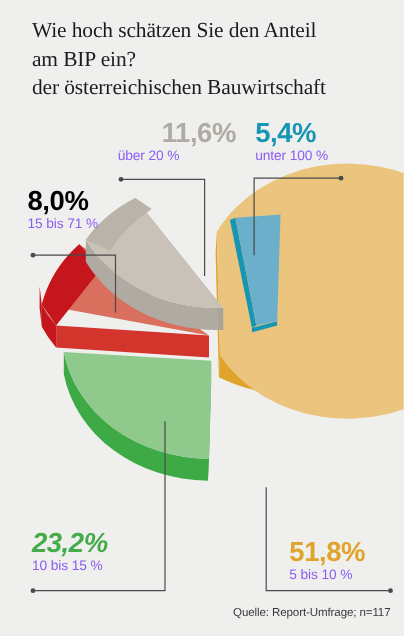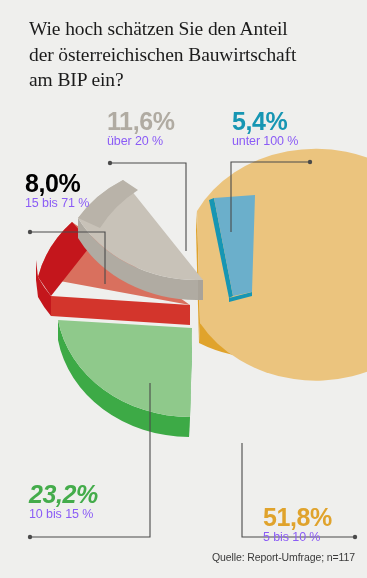--- a/index.html
+++ b/index.html
@@ -55,32 +55,32 @@
   .lbl .cat {
     font-size: 12.5px;
     line-height: 15px;
     color: #8b5cf6;
     display: block;
     white-space: nowrap;
     letter-spacing: -0.1px;
   }
 
   #label-ueber20 { left: 107px; top: 108px; }
-  #label-ueber20 .pct { color: #b0aba2; }
+  #label-ueber20 .pct { color: #b0aba2; margin-left: 40px; }
 
   #label-unter5  { left: 232px; top: 108px; }
   #label-unter5  .pct { color: #1796b3; }
 
   #label-15bis20 { left: 25px; top: 170px; }
   #label-15bis20 .pct { color: #000000; }
 
   #label-10bis15 { left: 29px; top: 481px; }
   #label-10bis15 .pct { color: #44ac4b; font-style: italic; }
 
-  #label-5bis10  { left: 263px; top: 504px; }
+  #label-5bis10  { left: 263px; top: 489px; }
   #label-5bis10  .pct { color: #e0a32c; }
 
   
   .source {
     position: absolute;
     right: 12px;
     top: 551px;
     font-size: 10.5px;
     color: #3a3a3a;
     white-space: nowrap;
@@ -88,22 +88,22 @@
     margin-left: 25px;
   }
 </style>
 </head>
 <body>
 
 <div id="page">
 
   <div class="title">
     <span class="title-line">Wie hoch schätzen Sie den Anteil</span>
+    <span class="title-line">am BIP ein?</span>
     <span class="title-line">der österreichischen Bauwirtschaft</span>
-    <span class="title-line">am BIP ein?</span>
   </div>
 
   <svg id="chart-svg" width="367" height="578" viewBox="0 0 367 578">
 
     <g>
 
       <path fill="#e0a32c" d="M 200 323
                L 199 343
                A 134 116 0 0 0 333 343
                L 334 323

